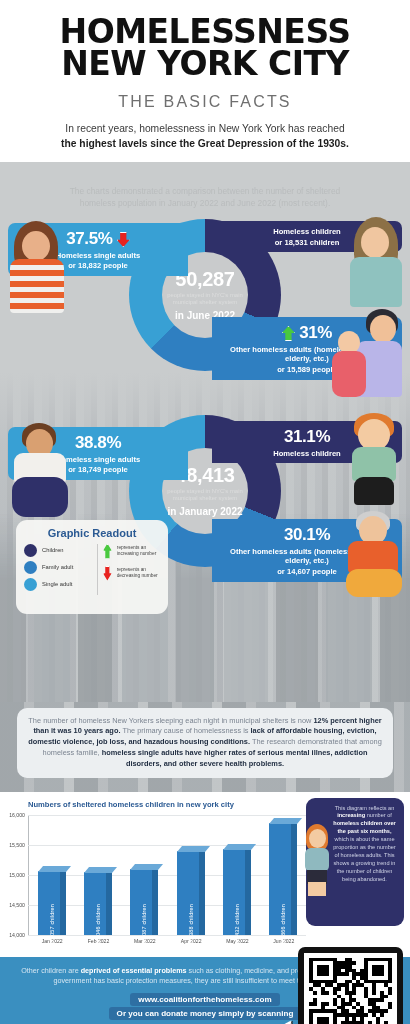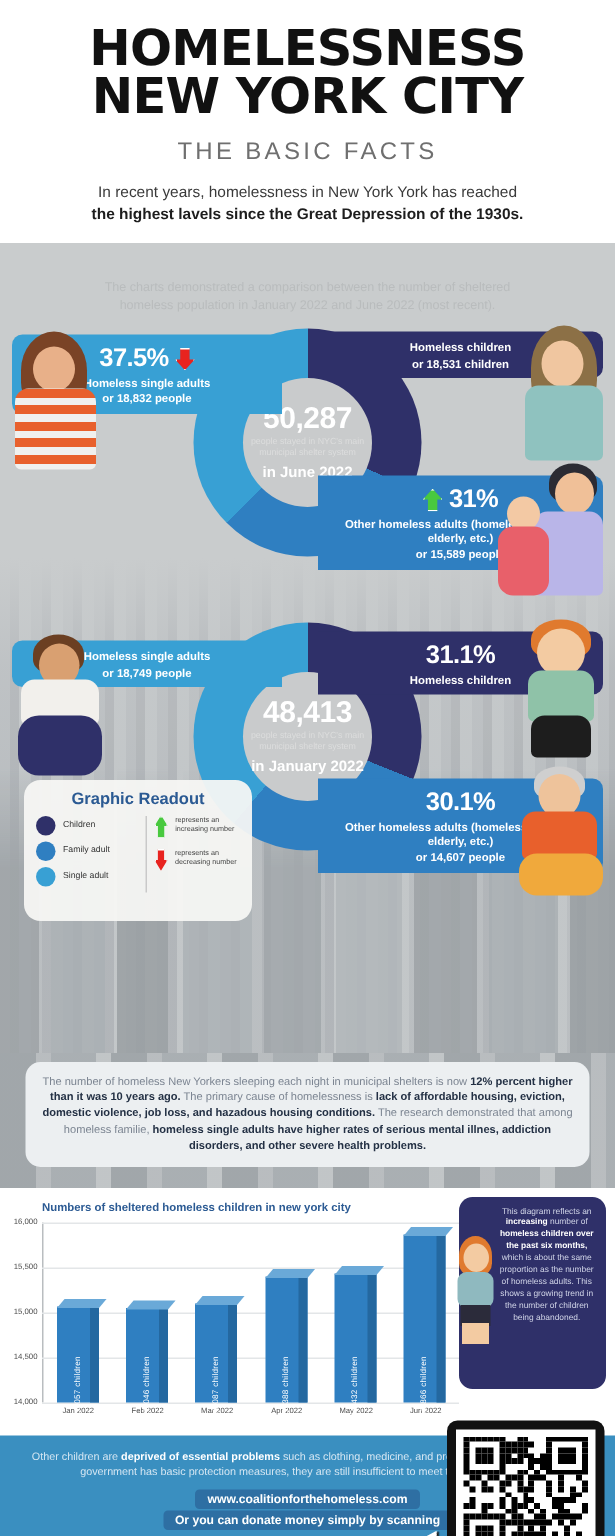--- a/index.html
+++ b/index.html
@@ -282,20 +282,21 @@
     <div class="donut-block second">
       <div class="donut" id="donut-jan" style="background: conic-gradient(rgb(47, 48, 105) 0deg, rgb(47, 48, 105) 111.96deg, rgb(47, 127, 193) 111.96deg, rgb(47, 127, 193) 220.32deg, rgb(56, 160, 212) 220.32deg, rgb(56, 160, 212) 360deg);">
         <div class="hole">
           <div class="big-num">48,413</div>
           <div class="hole-sub">people stayed in NYC's main municipal shelter system</div>
           <div class="hole-date">in January 2022</div>
         </div>
       </div>
 
       <div class="callout cal-left" style="top:18px;background:#38a0d4;">
+        <div class="pct">38.8%</div>
         <div class="ctext">Homeless single adults</div>
         <div class="ctext">or 18,749 people</div>
       </div>
 
       <div class="callout cal-right" style="top:12px;background:#2f3069;">
         <div class="pct">31.1%</div>
         <div class="ctext">Homeless children</div>
       </div>
 
       <div class="callout cal-right" style="top:110px;background:#2f7fc1;">

